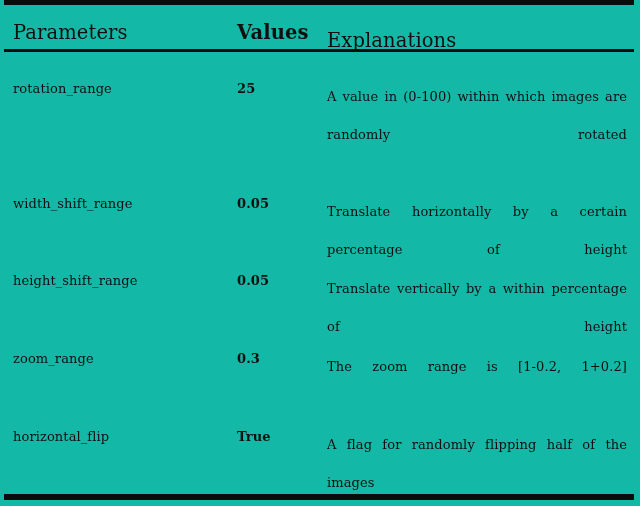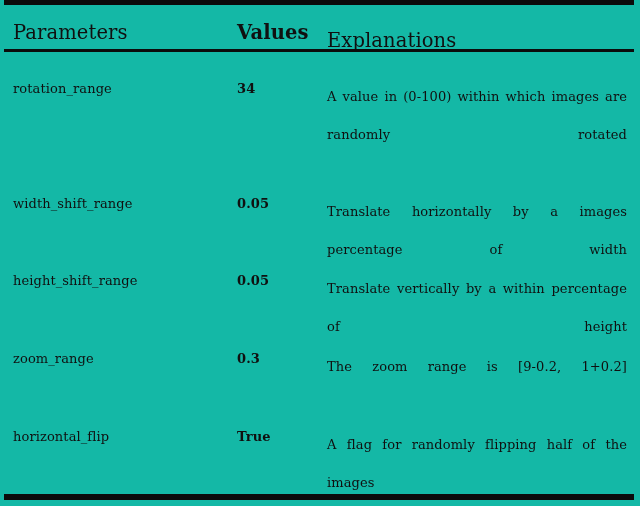--- a/index.html
+++ b/index.html
@@ -101,40 +101,40 @@
   <div class="row row-header">
     <div class="cell col-param header-cell">Parameters</div>
     <div class="cell col-value header-cell">Values</div>
     <div class="cell col-expl header-cell" style="text-align:left;">Explanations</div>
   </div>
 
   <div class="rule rule-mid"></div>
 
   <div class="row row-0">
     <div class="cell col-param">rotation_range</div>
-    <div class="cell col-value">34</div>
+    <div class="cell col-value">25</div>
     <div class="cell col-expl">A value in (0-100) within which images are randomly rotated</div>
   </div>
 
   <div class="row row-1">
     <div class="cell col-param">width_shift_range</div>
     <div class="cell col-value">0.05</div>
-    <div class="cell col-expl">Translate horizontally by a images percentage of width</div>
+    <div class="cell col-expl">Translate horizontally by a certain percentage of height</div>
   </div>
 
   <div class="row row-2">
     <div class="cell col-param">height_shift_range</div>
     <div class="cell col-value">0.05</div>
     <div class="cell col-expl">Translate vertically by a within percentage of height</div>
   </div>
 
   <div class="row row-3">
     <div class="cell col-param">zoom_range</div>
     <div class="cell col-value">0.3</div>
-    <div class="cell col-expl">The zoom range is [9-0.2, 1+0.2]</div>
+    <div class="cell col-expl">The zoom range is [1-0.2, 1+0.2]</div>
   </div>
 
   <div class="row row-4">
     <div class="cell col-param">horizontal_flip</div>
     <div class="cell col-value">True</div>
     <div class="cell col-expl">A flag for randomly flipping half of the images</div>
   </div>
 
   <div class="rule rule-bottom"></div>
 

